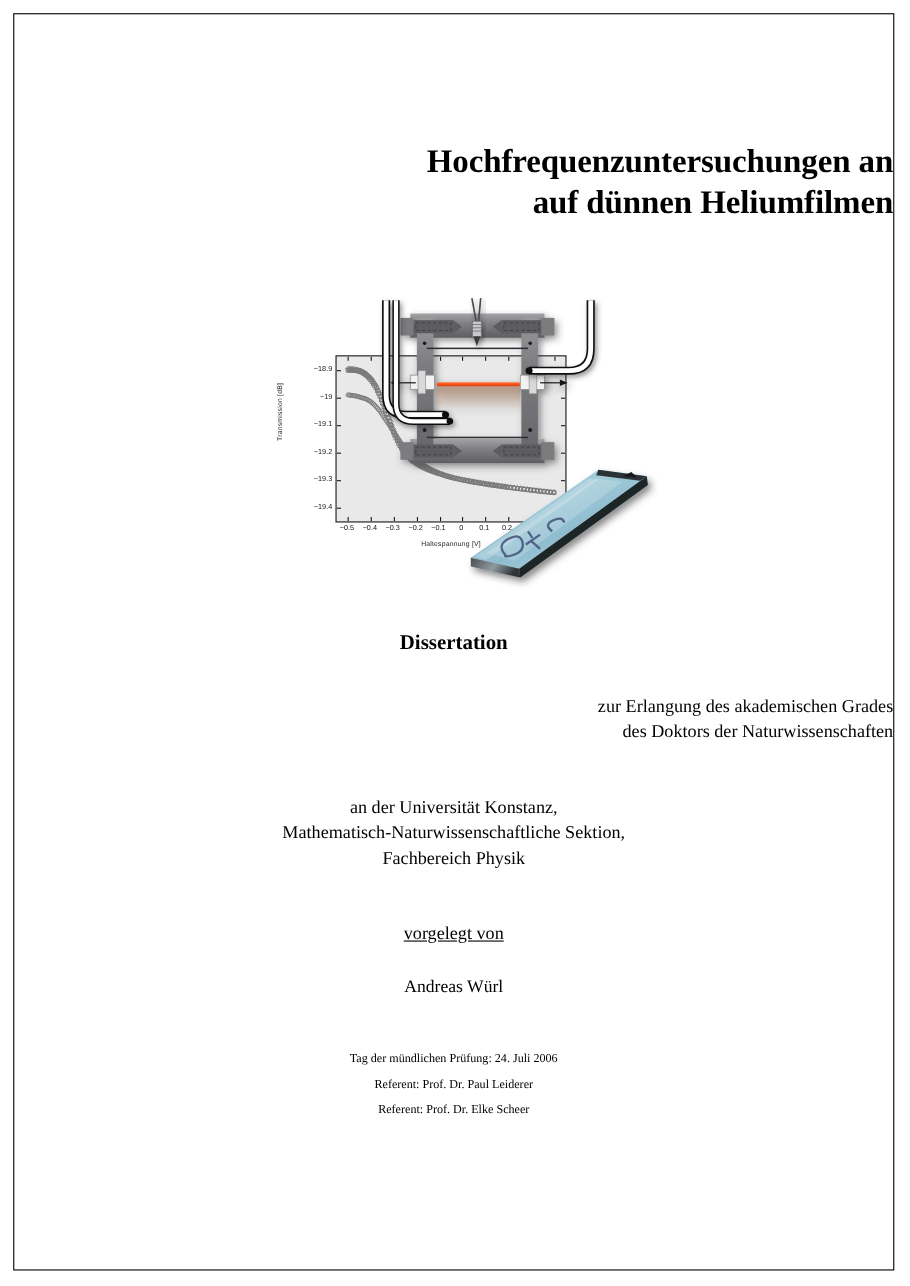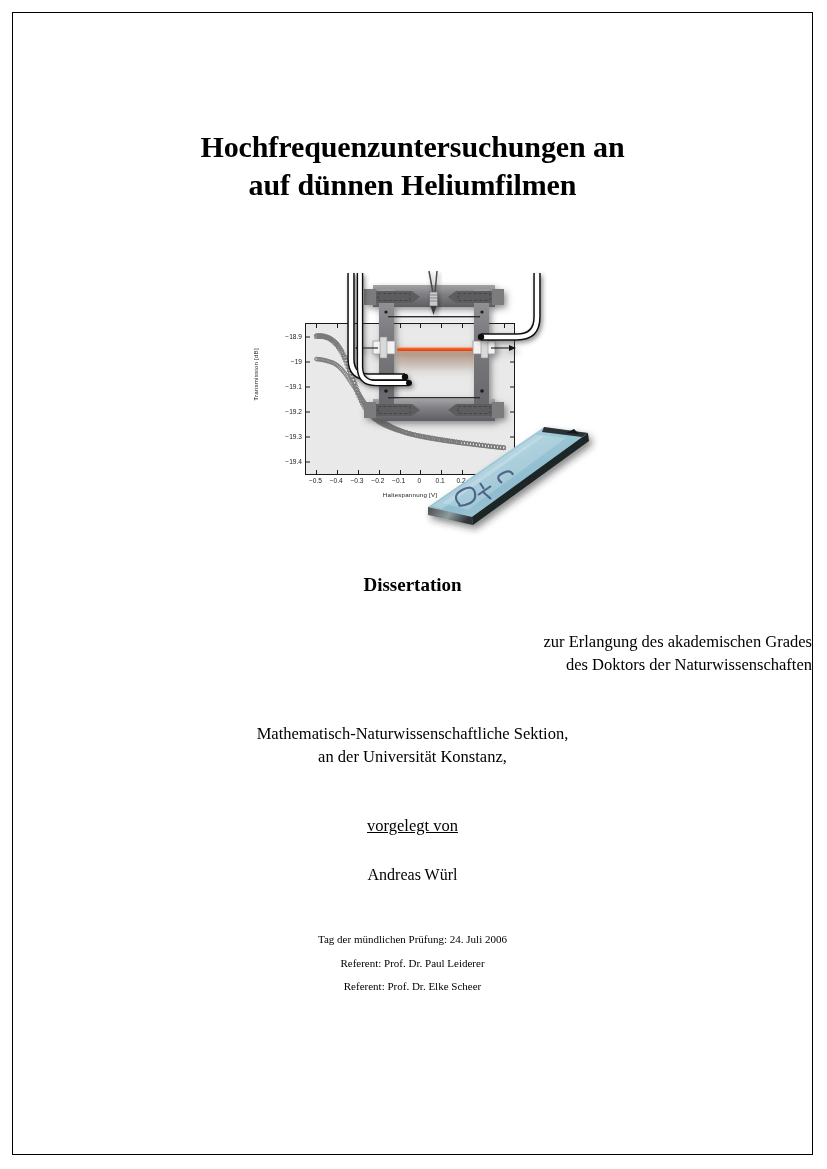--- a/index.html
+++ b/index.html
@@ -25,21 +25,21 @@
     border: 1.5px solid #000000;
     box-sizing: border-box;
   }
 
   
   #title-block {
     position: absolute;
     left: 0;
     top: 115px;
     width: 100%;
-    text-align: center;
+    text-align: right;
   }
   #title-block .tline {
     font-family: "Liberation Serif", serif;
     font-weight: bold;
     font-size: 30px;
     line-height: 38px;
     letter-spacing: -0.1px;
     white-space: nowrap;
   }
 
@@ -734,22 +734,23 @@
       </svg>
     </div>
   </div>
 
   <div id="text-block">
     <p class="para dissertation">Dissertation</p>
     <div class="sp-a"></div>
     <p class="para lvl1">zur Erlangung des akademischen Grades</p>
     <p class="para lvl1">des Doktors der Naturwissenschaften</p>
     <div class="sp-b"></div>
+    <p class="para lvl2">an der Universität Konstanz,</p>
     <p class="para lvl2">Mathematisch-Naturwissenschaftliche Sektion,</p>
-    <p class="para lvl2">an der Universität Konstanz,</p>
+    <p class="para lvl2">Fachbereich Physik</p>
     <div class="sp-c"></div>
     <p class="para vorgelegt">vorgelegt von</p>
     <div class="sp-d"></div>
     <p class="para author">Andreas Würl</p>
     <div class="sp-e"></div>
     <p class="para exam">Tag der mündlichen Prüfung: 24. Juli 2006</p>
     <p class="para exam">Referent: Prof. Dr. Paul Leiderer</p>
     <p class="para exam">Referent: Prof. Dr. Elke Scheer</p>
   </div>
 

